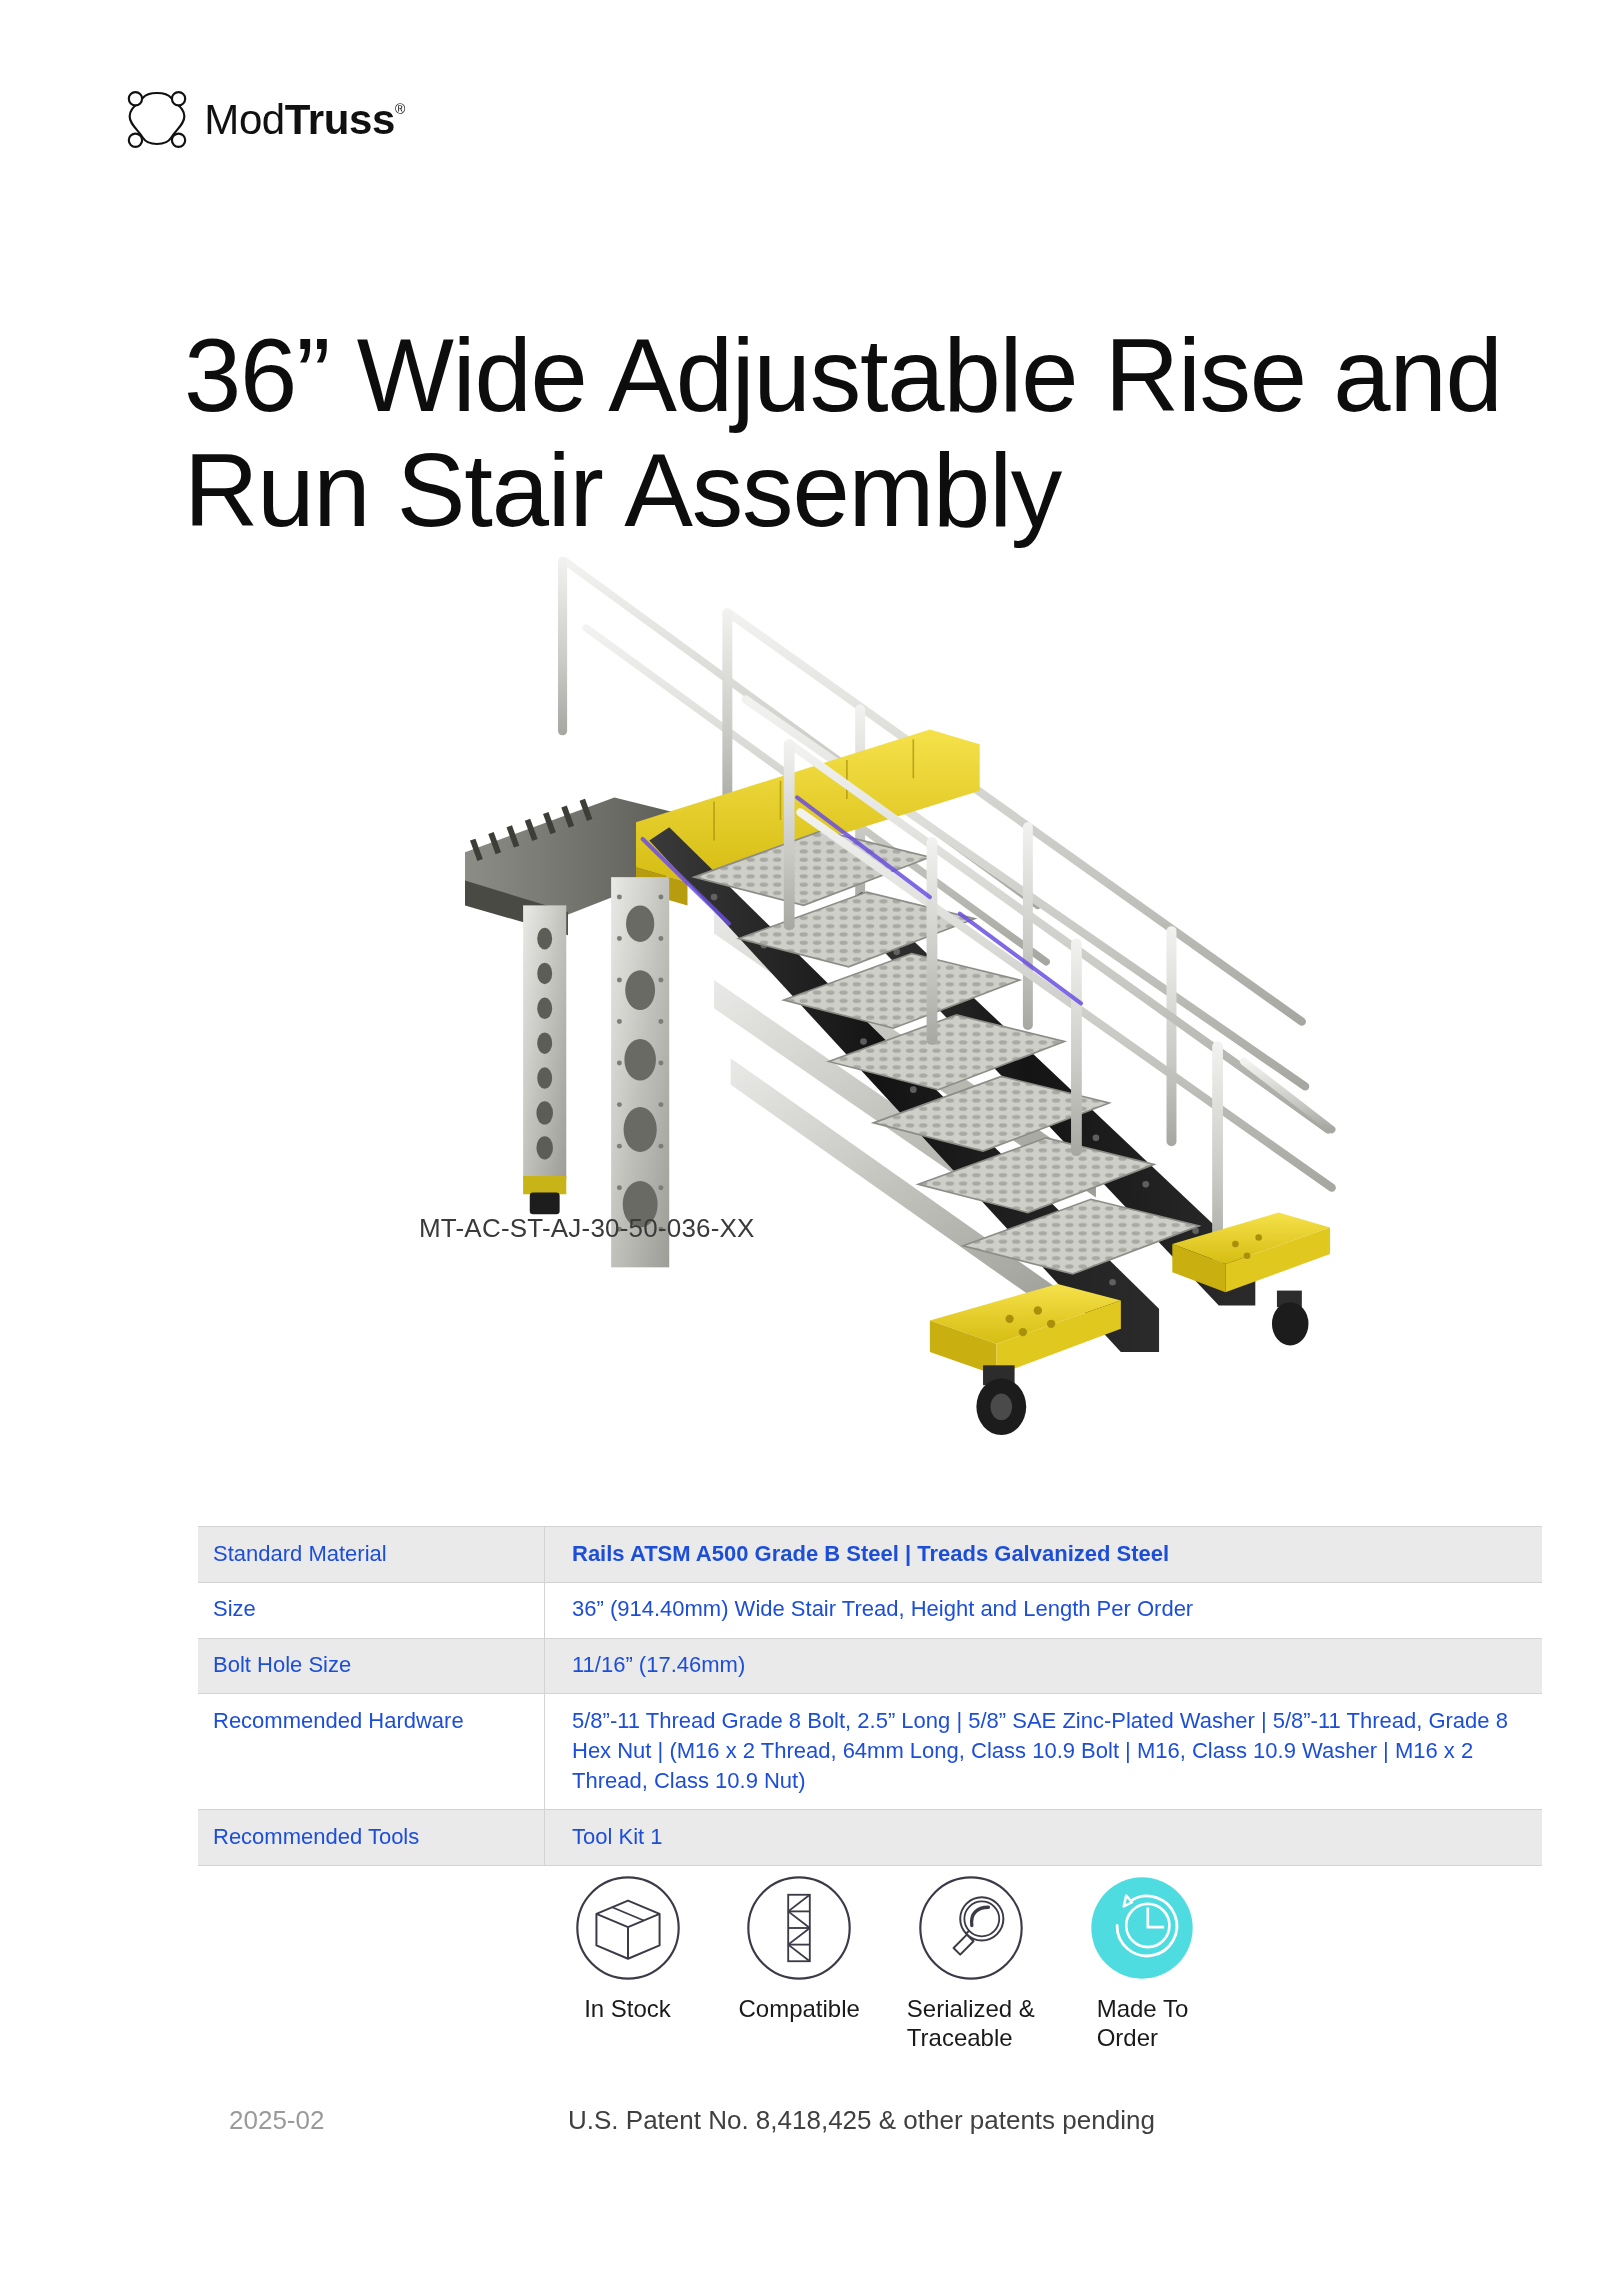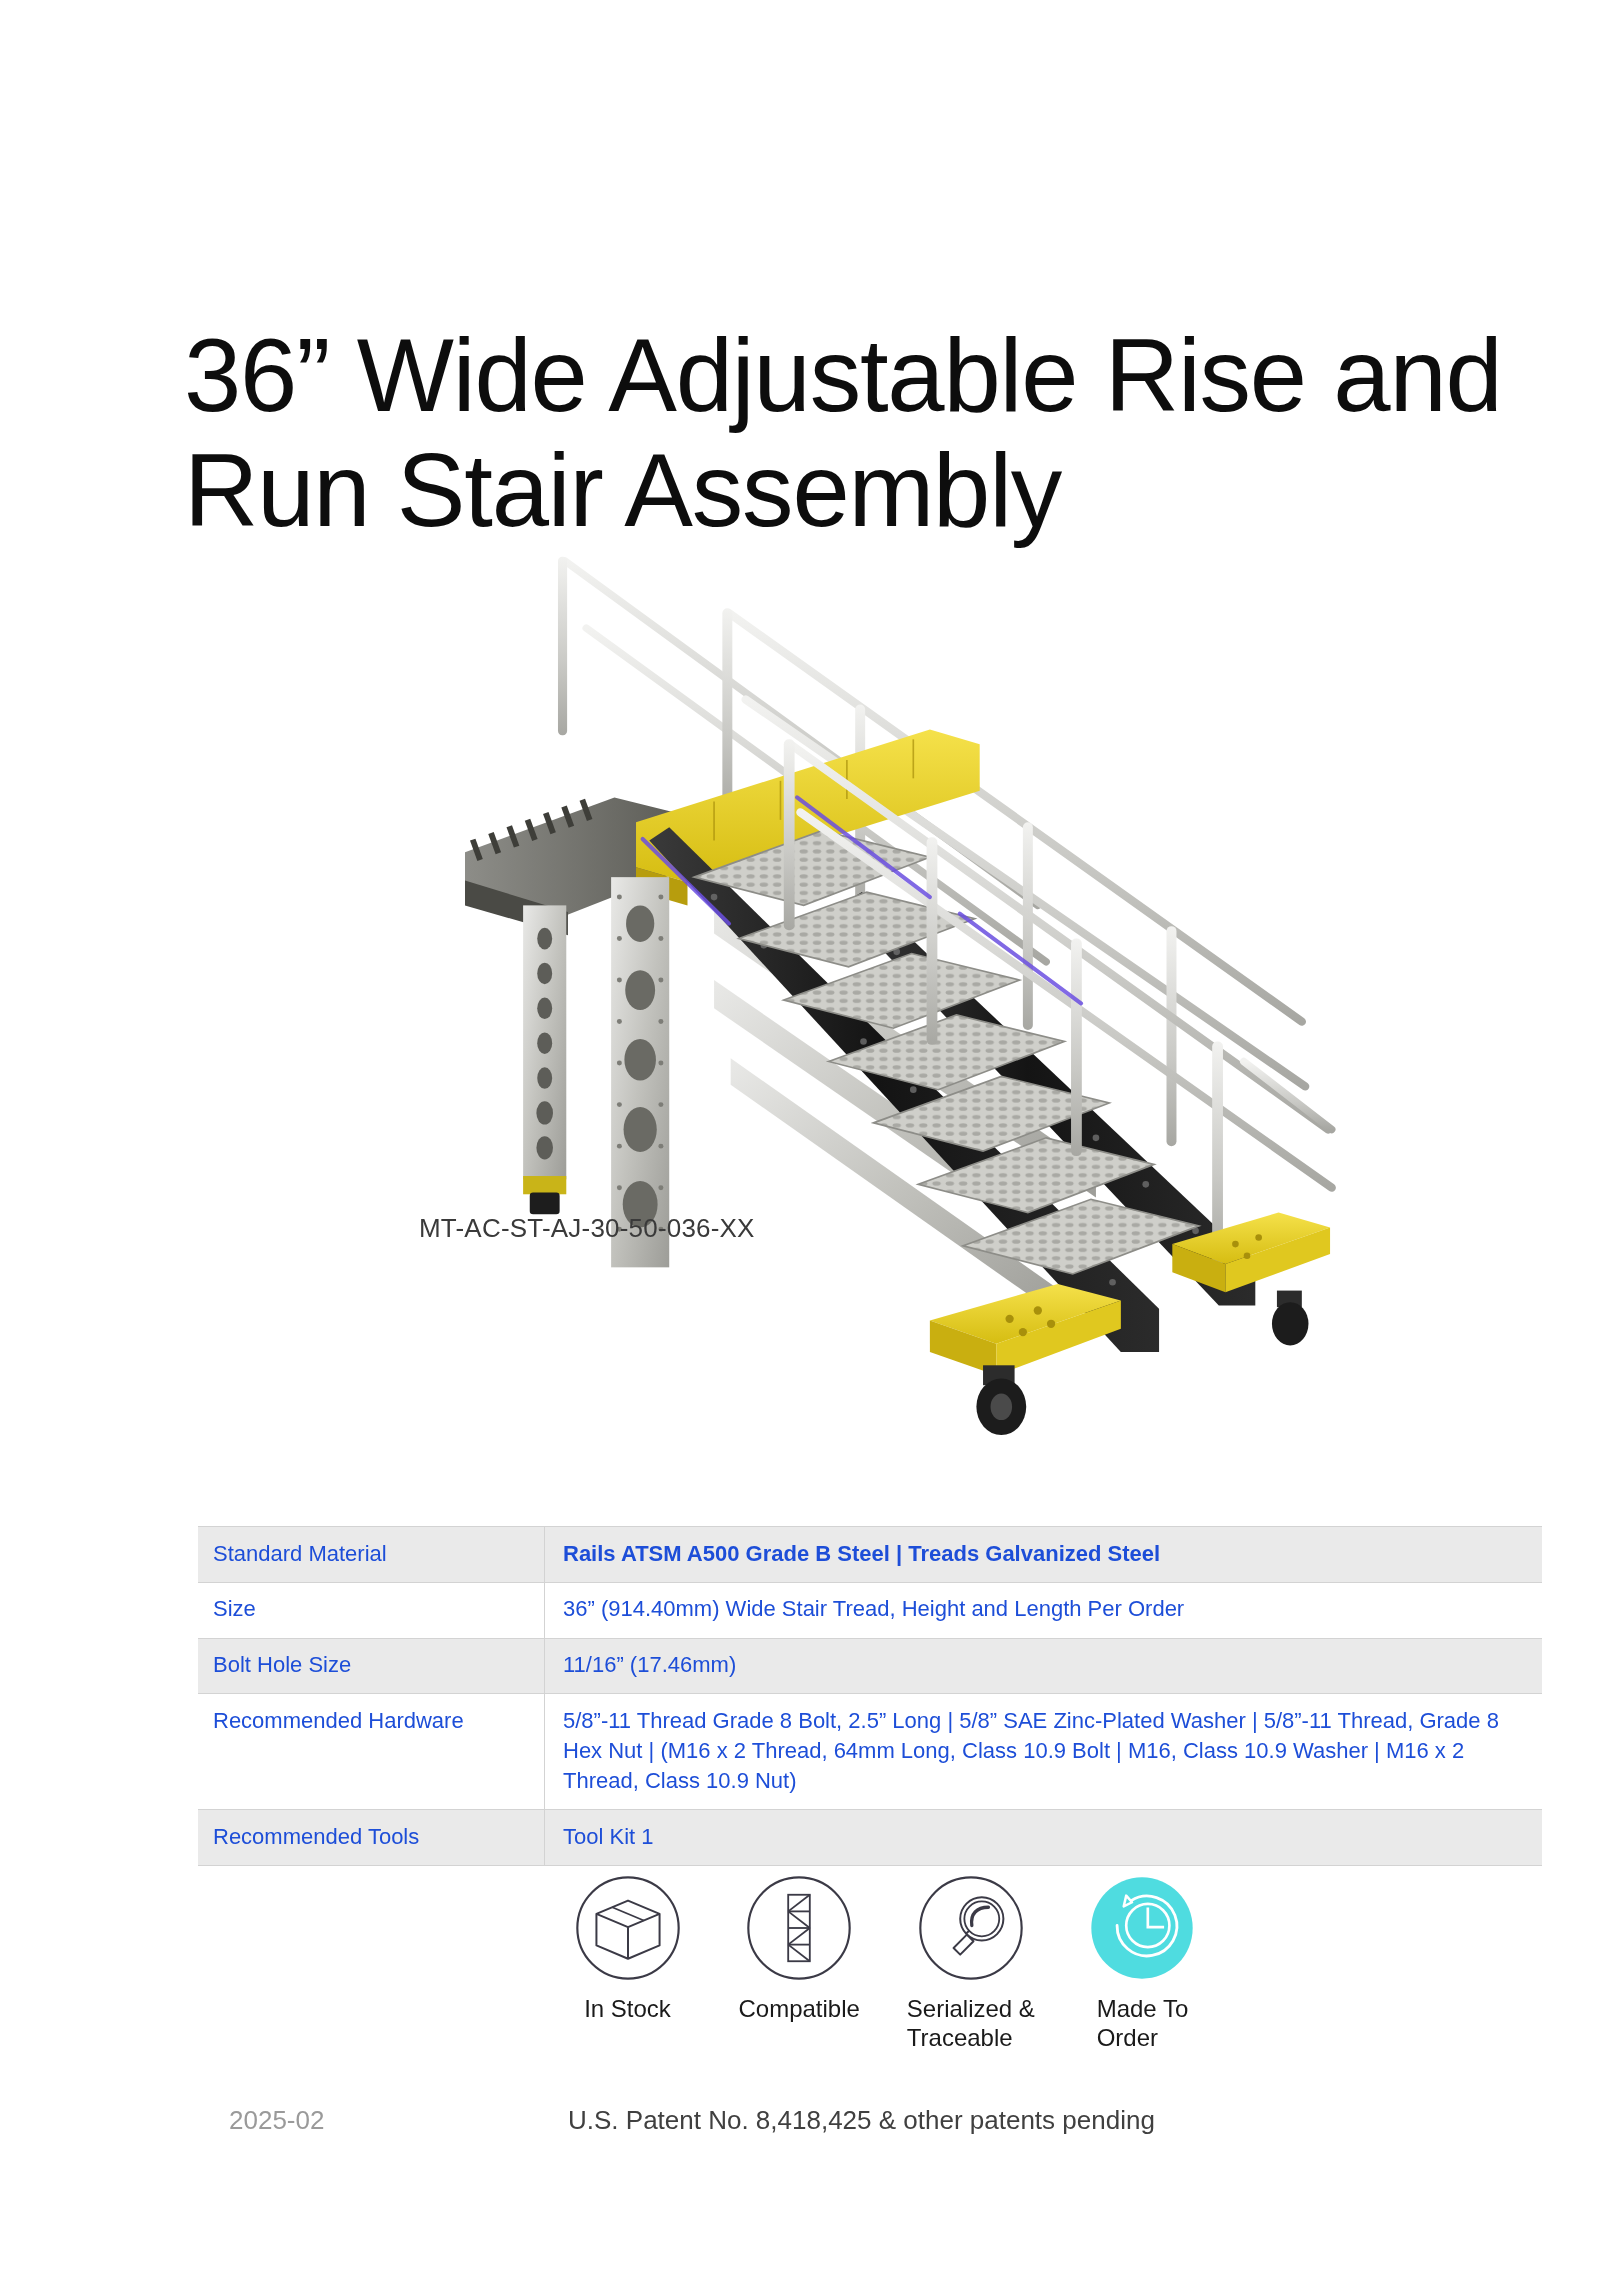--- a/index.html
+++ b/index.html
@@ -96,21 +96,21 @@
     vertical-align: top;
     line-height: 1.36;
   }
   .spec-table td.label {
     width: 316px;
     padding-left: 15px;
     padding-right: 15px;
     border-right: 0.8px solid #d3d3d3;
   }
   .spec-table td.value {
-    padding-left: 18px;
+    padding-left: 27px;
     padding-right: 16.6px;
   }
   .spec-table td.value.strong { font-weight: 700; }
 
   
   .badges {
     position: absolute;
     left: 553px;
     top: 1874px;
     width: 664px;
@@ -148,20 +148,32 @@
     font-size: 26px;
     color: #404040;
     white-space: nowrap;
   }
 </style>
 </head>
 <body>
 
 <div class="page">
 
+  <div class="logo-block">
+    <span>
+      <svg class="logo-mark" viewBox="0 0 82 76" fill="none" xmlns="http://www.w3.org/2000/svg">
+        <path d="M24 12 C30 4, 52 4, 58 12 C64 20, 74 24, 74 34 C74 44, 64 50, 58 60 C52 70, 30 70, 24 60 C18 50, 8 44, 8 34 C8 24, 18 20, 24 12 Z" stroke="#111111" stroke-width="2.6" fill="none"></path>
+        <circle cx="15" cy="13" r="8" stroke="#111111" stroke-width="2.6" fill="#fff"></circle>
+        <circle cx="67" cy="13" r="8" stroke="#111111" stroke-width="2.6" fill="#fff"></circle>
+        <circle cx="15" cy="63" r="8" stroke="#111111" stroke-width="2.6" fill="#fff"></circle>
+        <circle cx="67" cy="63" r="8" stroke="#111111" stroke-width="2.6" fill="#fff"></circle>
+      </svg>
+    </span>
+    <span class="logo-word"><span>Mod</span><span class="bold">Truss</span><span class="reg">®</span></span>
+  </div>
 
   <h1 class="title">36” Wide Adjustable Rise and Run Stair Assembly</h1>
 
   <div class="product-figure">
     <svg class="product-svg" viewBox="0 0 1060 1100" xmlns="http://www.w3.org/2000/svg">
       <defs>
         <linearGradient id="gSteel" x1="0" y1="0" x2="1" y2="1">
           <stop offset="0%" stop-color="#e9e9e7"></stop>
           <stop offset="50%" stop-color="#c2c2bd"></stop>
           <stop offset="100%" stop-color="#9d9d98"></stop>

